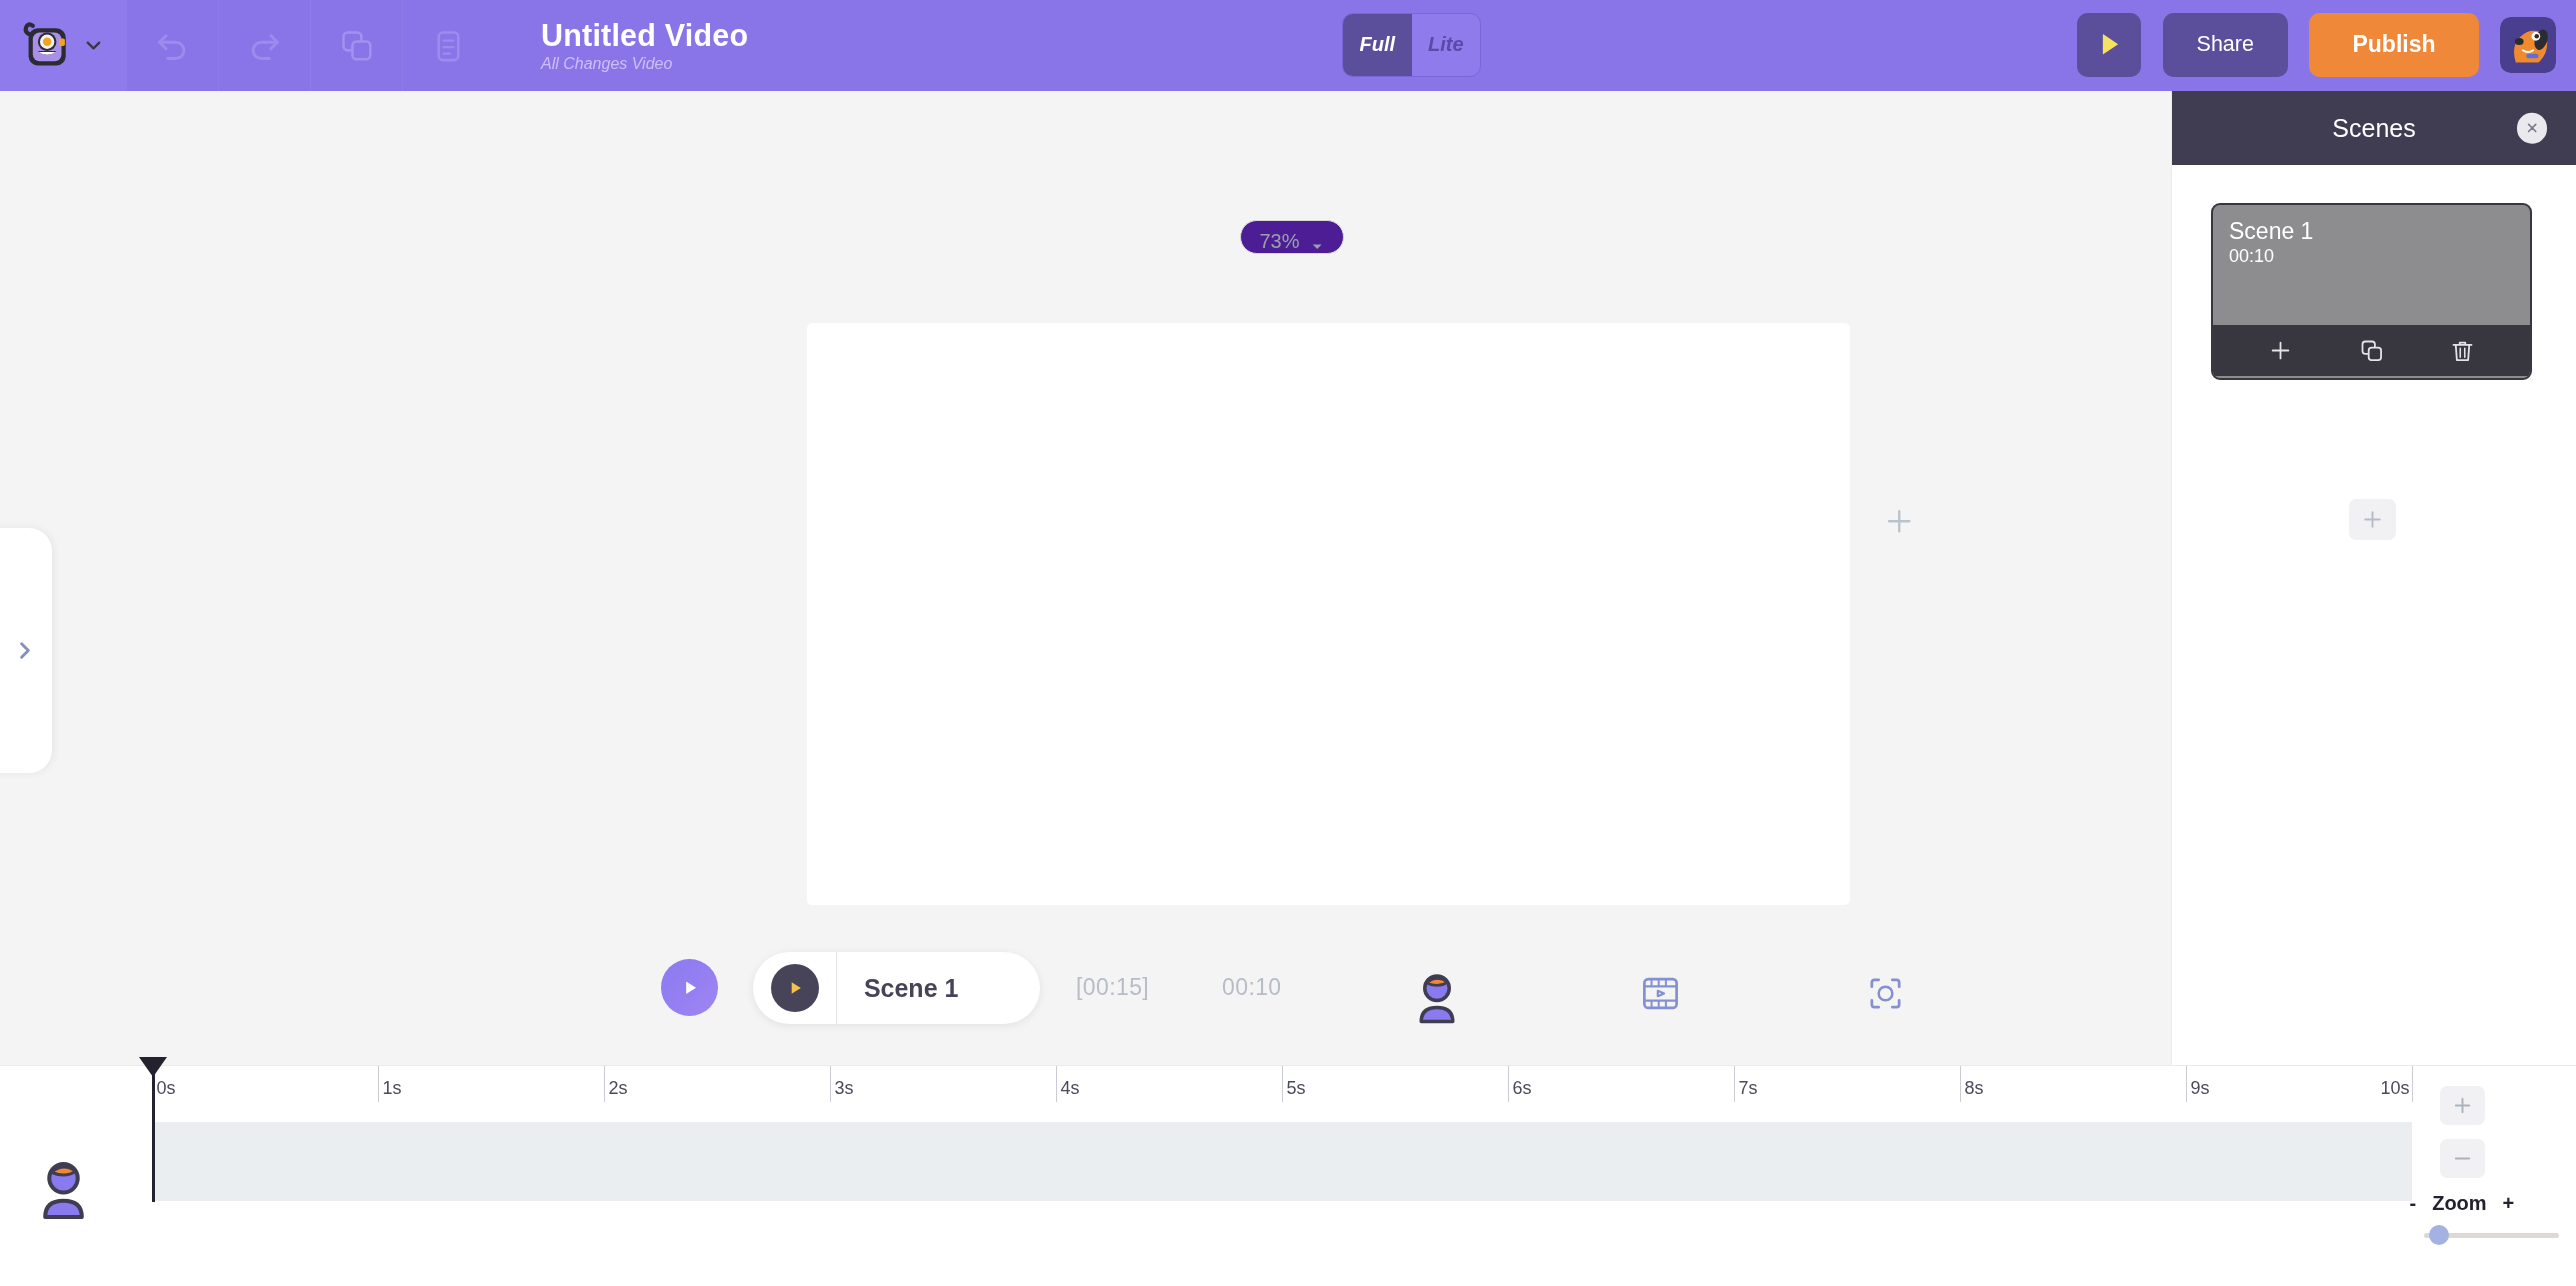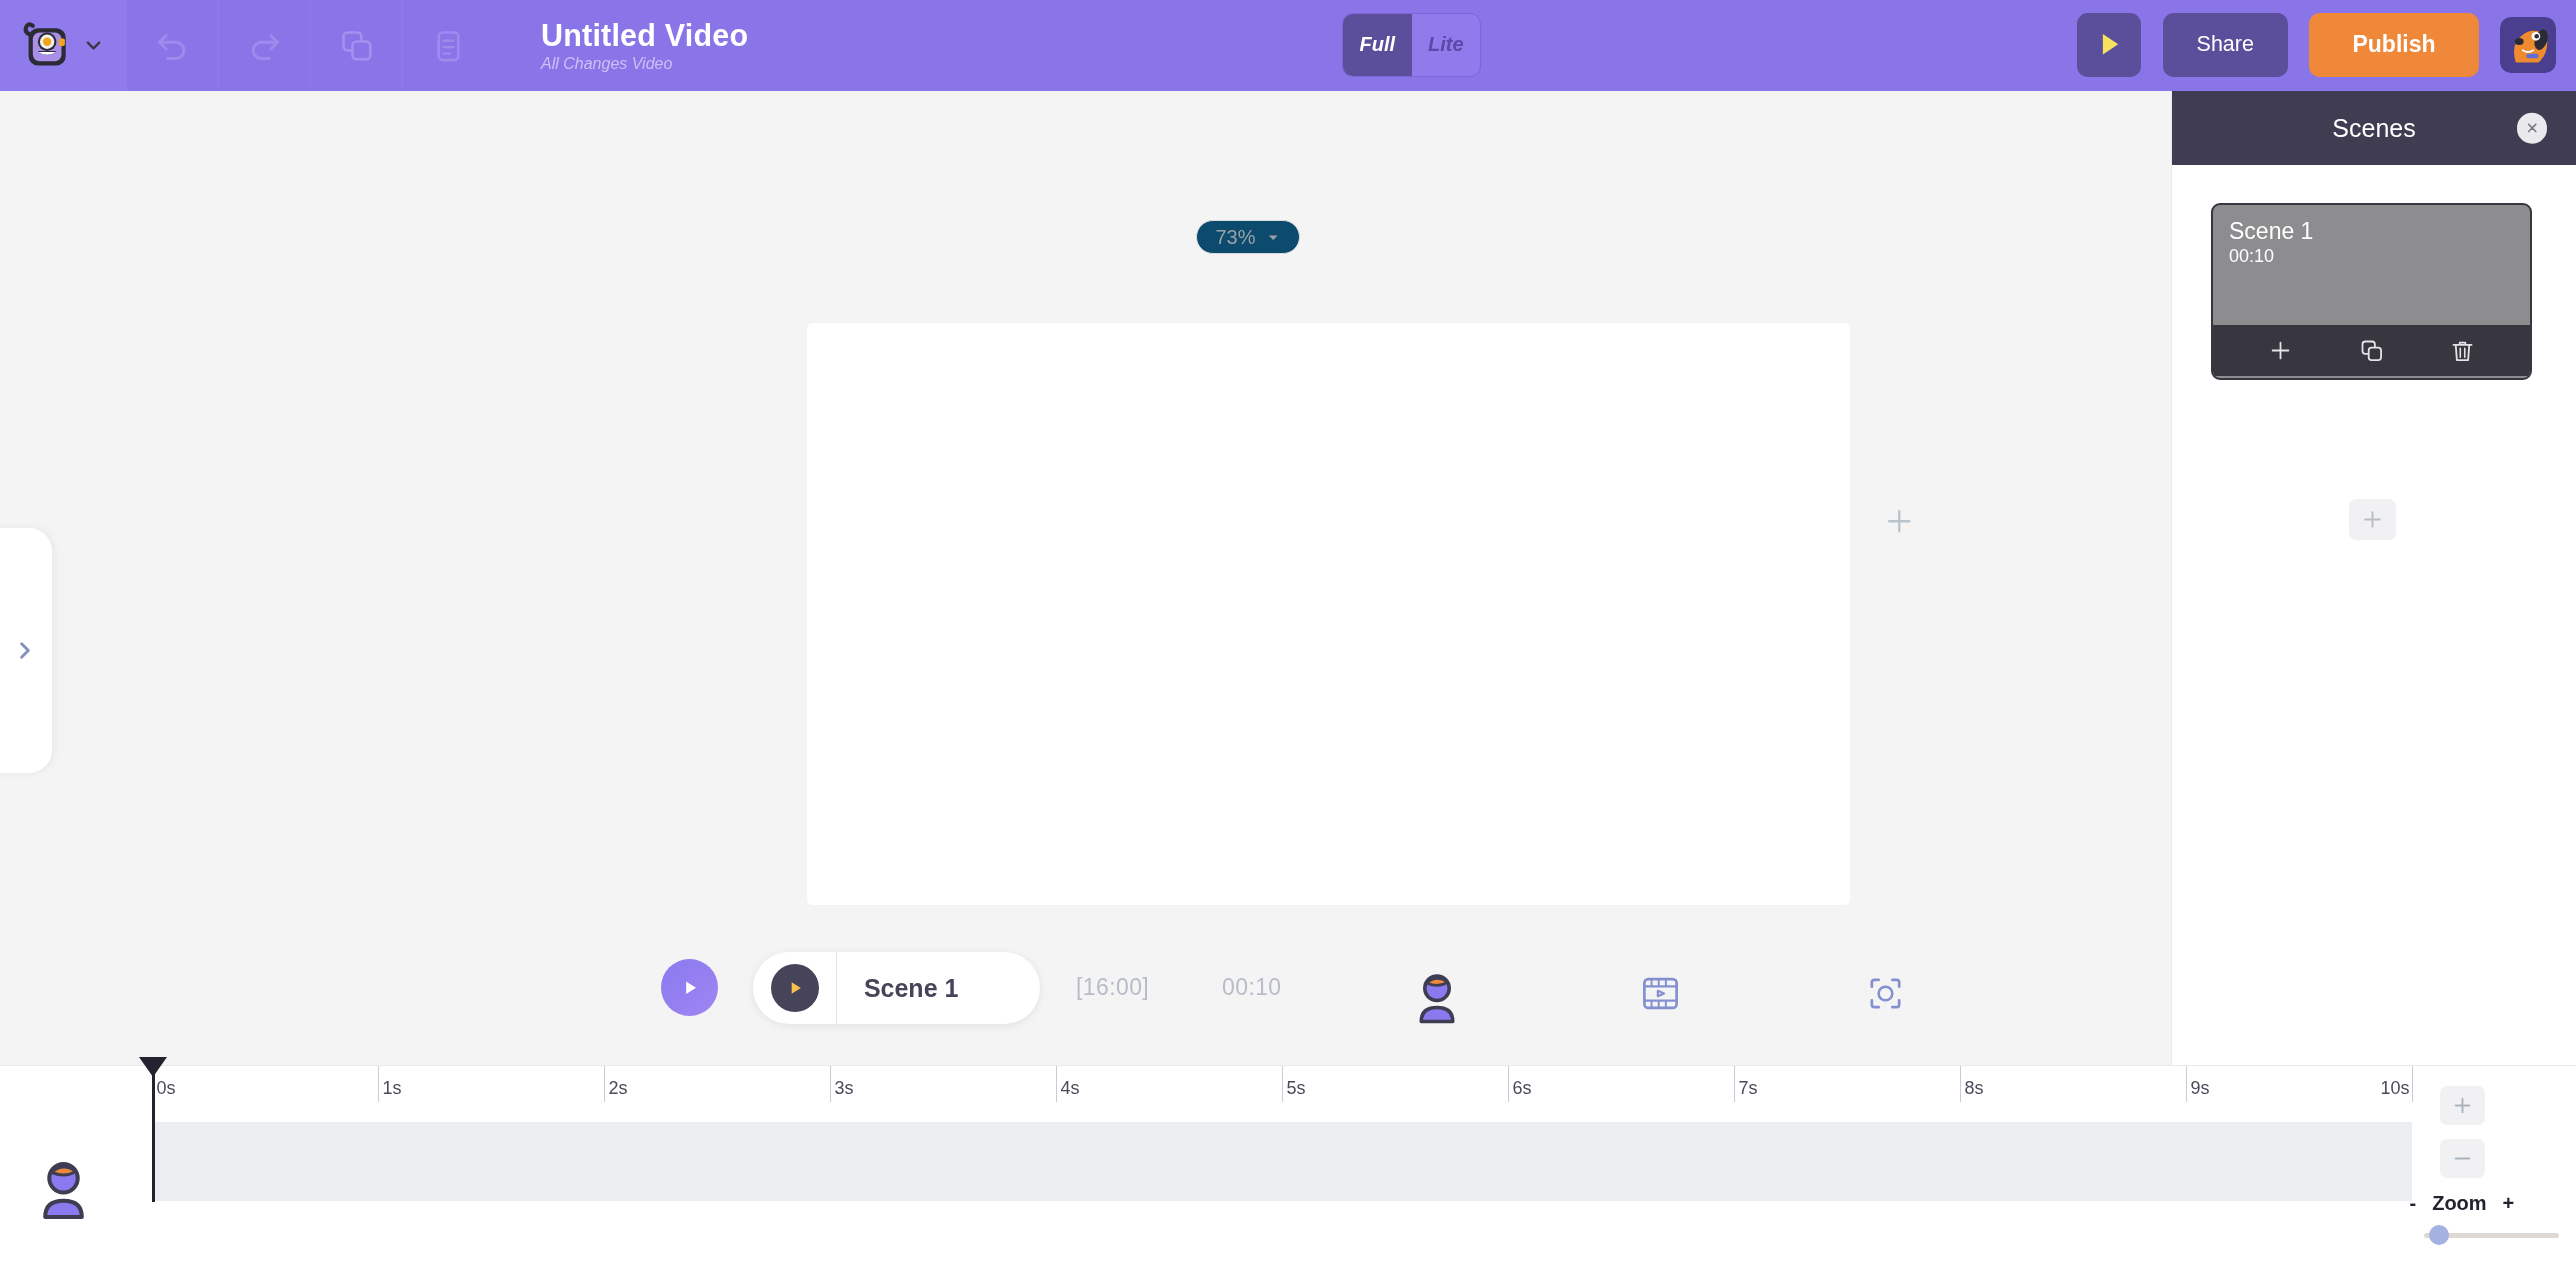--- a/index.html
+++ b/index.html
@@ -151,26 +151,26 @@
   .stage {
     position: absolute;
     top: 91px; left: 0;
     width: 2171px;
     height: 974px;
     background: #f4f4f5;
   }
 
   .zoom-pill {
     position: absolute;
-    left: 1196px; top: 129px;
+    left: 1240px; top: 129px;
     width: 104px; height: 34px;
     border-radius: 17px;
     border: 0.9px solid #d8dadd;
-    background: #0c4a6e;
-    display: flex; align-items: center; justify-content: center;
+    background: #4c1d95;
+    display: flex; align-items: flex-end; justify-content: center;
     gap: 10.8px;
     cursor: pointer;
   }
   .zoom-pill .val { font-size: 20px; color: #9aa0a8; }
   .zoom-pill svg { width: 14.4px; height: 14.4px; display:block; }
 
   .canvas {
     position: absolute;
     left: 807px; top: 232px;
     width: 1043px; height: 582px;
@@ -600,21 +600,21 @@
       <div class="scene-pill">
         <div class="sp-circle">
           <svg viewBox="0 0 24 24">
             <path d="M8 5 L19 12 L8 19 Z" fill="#f7c04a"></path>
           </svg>
         </div>
         <div class="sp-divider"></div>
         <div class="sp-label">Scene 1</div>
       </div>
 
-      <div class="time-current">[16:00]</div>
+      <div class="time-current">[00:15]</div>
       <div class="time-total">00:10</div>
 
       <div class="sb-icon sb-icon-char">
         <svg viewBox="0 0 64 64">
           <circle cx="32" cy="22" r="14" fill="#8a7af0" stroke="#3f3d52" stroke-width="4"></circle>
           <path d="M20 16 q12 -10 24 -1 q-10 7 -24 1 z" fill="#f0883a" stroke="#3f3d52" stroke-width="3" stroke-linejoin="round"></path>
           <path d="M14 60 q0 -16 18 -16 q18 0 18 16 z" fill="#8a7af0" stroke="#3f3d52" stroke-width="4" stroke-linejoin="round"></path>
         </svg>
       </div>
 

